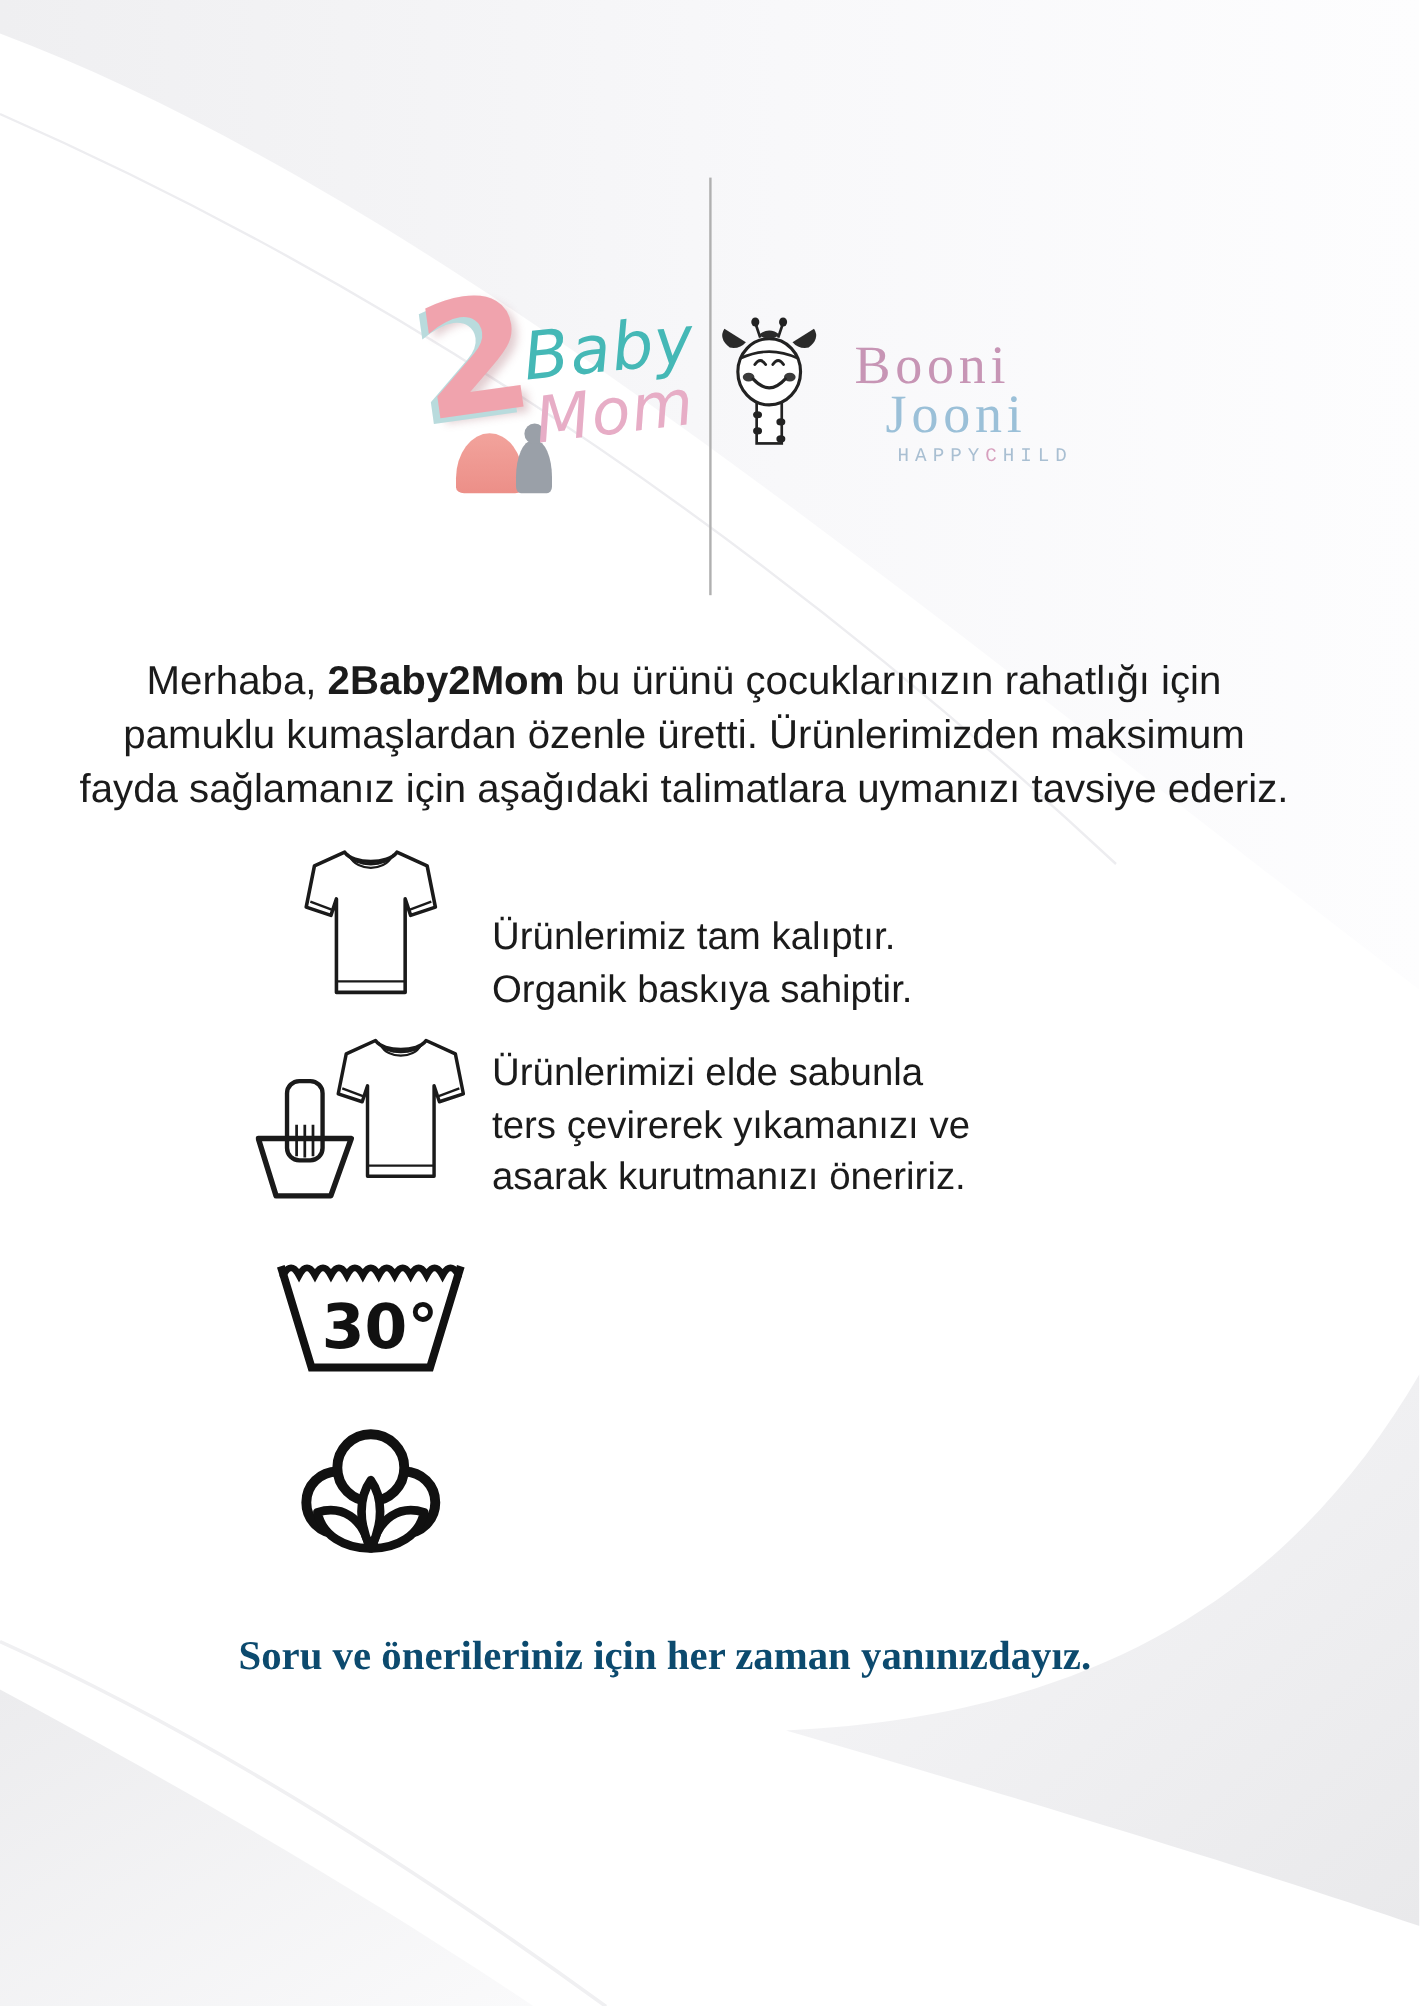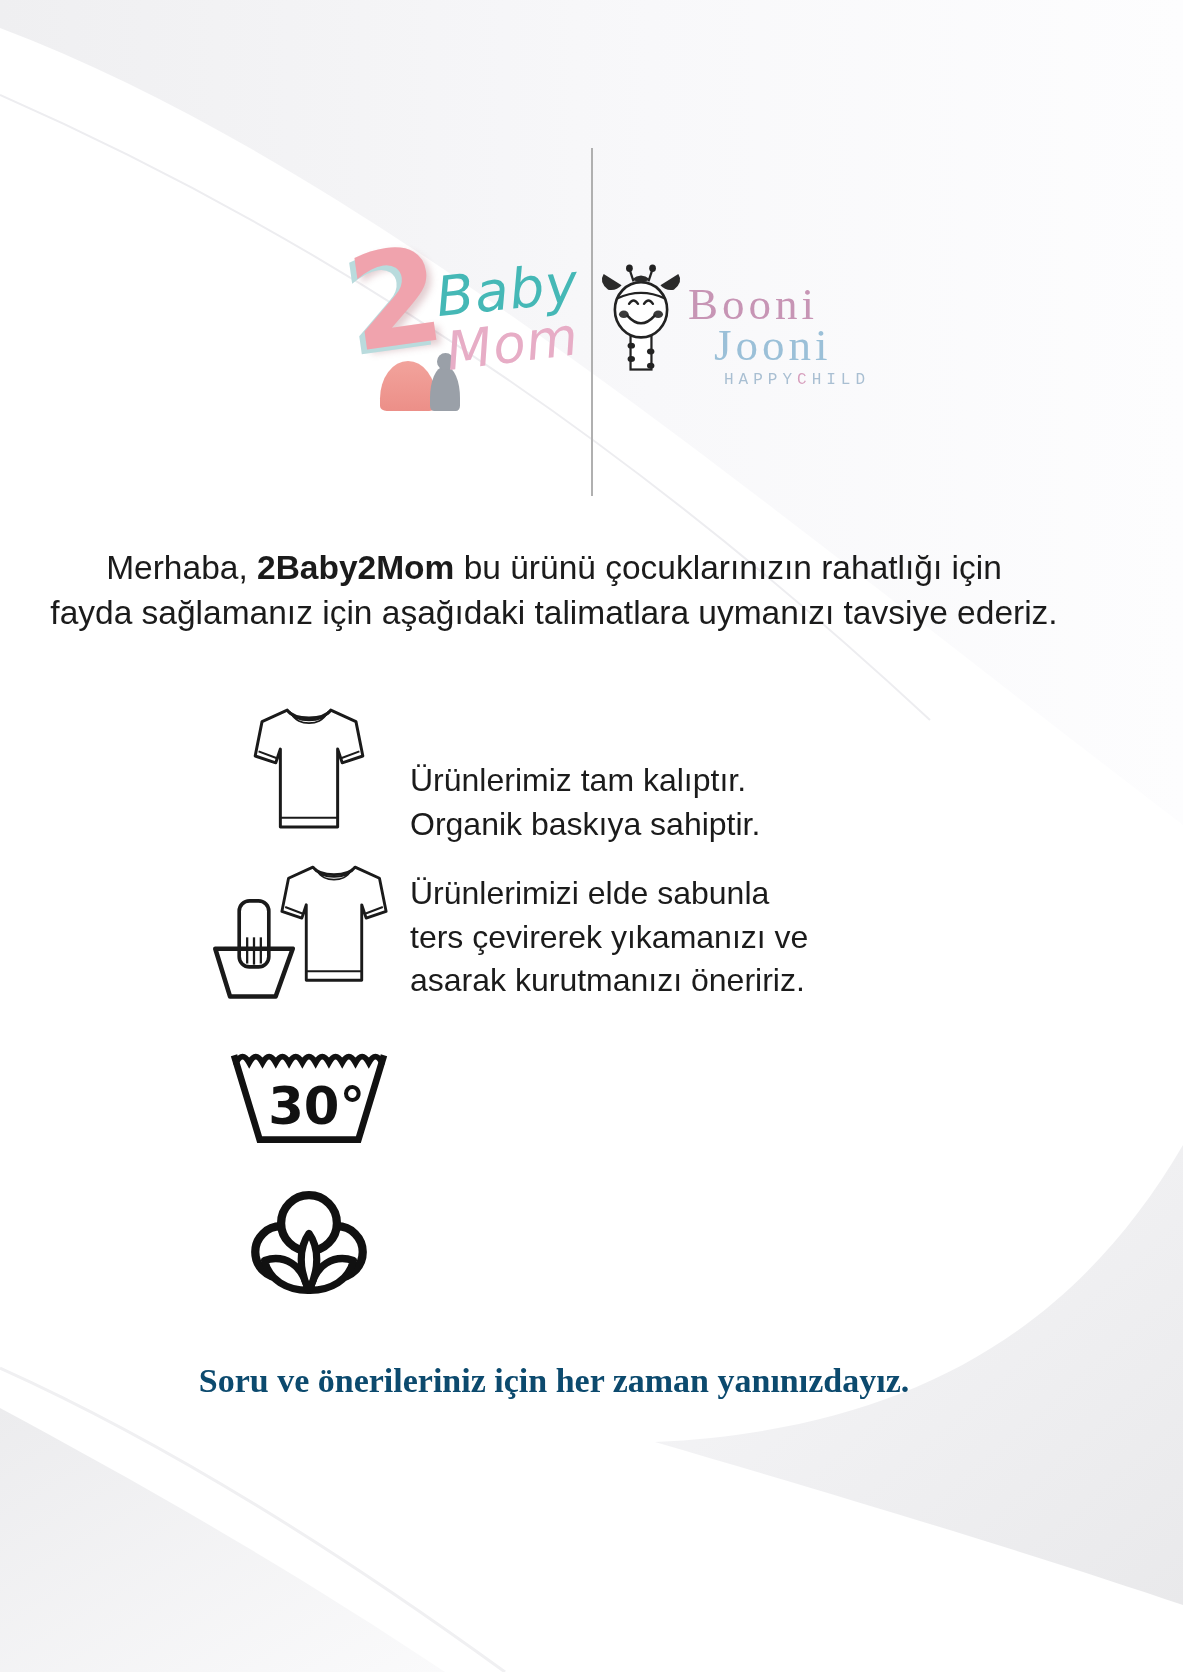--- a/index.html
+++ b/index.html
@@ -31,30 +31,30 @@
   }
   .fig-child{
     position:absolute;left:80px;top:112px;width:30px;height:44px;background:#9aa0a8;
     border-radius:45% 45% 14% 14% / 70% 70% 12% 12%;
   }
   .fig-child-head{
     position:absolute;left:7px;top:-14px;width:17px;height:17px;border-radius:50%;background:#9aa0a8;
   }
   .divider{position:absolute;left:591px;top:148px;width:2px;height:348px;background:#b0b0b0;}
 
-  .logo-bj{position:absolute;left:596px;top:262px;display:flex;}
+  .logo-bj{position:absolute;left:596px;top:262px;display:flex;gap:24px;}
   .bj-text{margin-left:2px;margin-top:22px;font-family:"Liberation Serif",serif;}
   .booni{font-size:45px;line-height:40px;color:#c795b5;letter-spacing:4px;}
   .jooni{font-size:45px;line-height:42px;color:#9bc0d8;letter-spacing:4px;margin-left:26px;}
   .tagline{font-size:16px;letter-spacing:5px;margin-left:36px;margin-top:5px;font-family:Liberation Mono, monospace;}
   .tag-blue{color:#a9bfd2;} .tag-pink{color:#d79fbd;}
 
   
   .intro{
-    position:absolute;left:0;top:545px;width:1108px;text-align:center;
+    position:absolute;left:16px;top:545px;width:1108px;text-align:center;
     font-size:33.5px;line-height:45px;color:#1b1b1b;
   }
   .intro b{font-weight:bold;}
 
   
   .row{position:absolute;left:208px;display:flex;align-items:flex-start;}
   .icon-cell{width:202px;flex:none;display:flex;justify-content:center;}
   .care-text{font-size:32px;line-height:43.5px;white-space:pre-line;color:#1b1b1b;}
   .row1{top:698px;align-items:flex-end;} .row1 .care-text{padding-top:14px;}
   .row2{top:856px;} .row2 .care-text{padding-top:16px;}
@@ -142,20 +142,21 @@
     </svg>
     <div class="bj-text">
       <div class="booni">Booni</div>
       <div class="jooni">Jooni</div>
       <div class="tagline"><span class="tag-blue">HAPPY</span><span class="tag-pink">C</span><span class="tag-blue">HILD</span></div>
     </div>
   </div>
 
   <div class="intro">
     <div><span>Merhaba, </span><b>2Baby2Mom</b><span> bu ürünü çocuklarınızın rahatlığı için</span></div>
+    <div>pamuklu kumaşlardan özenle üretti. Ürünlerimizden maksimum</div>
     <div>fayda sağlamanız için aşağıdaki talimatlara uymanızı tavsiye ederiz.</div>
   </div>
 
   <div class="row row1">
     <div class="icon-cell">
       <svg width="126" height="148" viewBox="0 0 110 120" aria-hidden="true">
         <path d="M36,6 L14,16 L8,46 L26,52 L30,40 L30,108 L80,108 L80,40 L84,52 L102,46 L96,16 L74,6
                  C 68,15 42,15 36,6 Z" fill="#ffffff" stroke="#1a1a1a" stroke-width="2.6" stroke-linejoin="round"></path>
         <path d="M38,7.5 C 44,17 66,17 72,7.5" fill="none" stroke="#1a1a1a" stroke-width="2"></path>
         <path d="M40,9.5 C 45,20 65,20 70,9.5" fill="none" stroke="#1a1a1a" stroke-width="1.6"></path>

